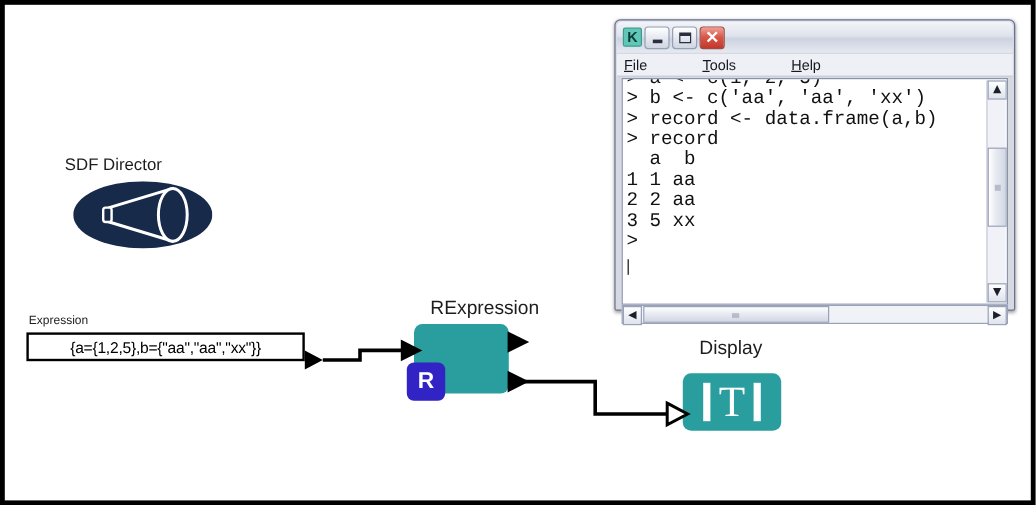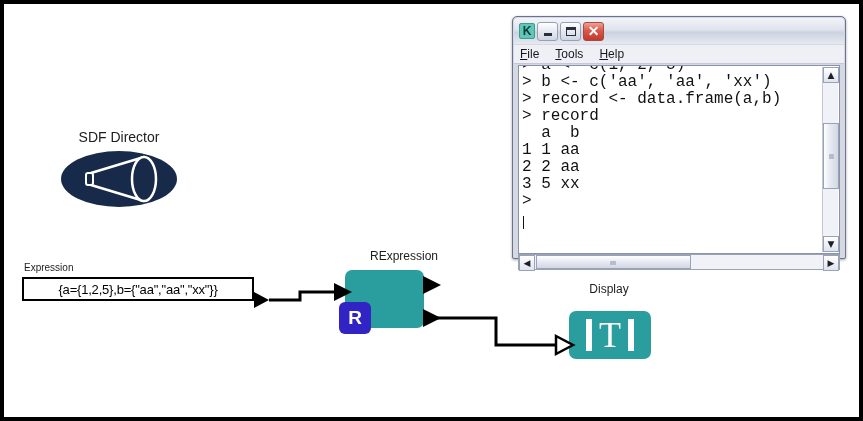--- a/index.html
+++ b/index.html
@@ -28,21 +28,20 @@
   
   #director {
     position: absolute;
     left: 50px; top: 125px;
     width: 130px; height: 80px;
   }
   #director-label {
     position: absolute;
     left: 0; top: 0;
     width: 130px;
-    text-align: center;
     font-size: 14px;
     color: #1d1d1d;
     white-space: nowrap;
   }
   #director-icon {
     position: absolute;
     left: 7px; top: 22px;
     width: 116px; height: 56px;
   }
 
@@ -71,21 +70,21 @@
     font-size: 13px;
     color: #000000;
     white-space: nowrap;
     letter-spacing: -0.2px;
   }
 
   
   .actor-label {
     position: absolute;
     text-align: center;
-    font-size: 12px;
+    font-size: 16px;
     color: #1d1d1d;
     white-space: nowrap;
   }
   .actor-body {
     position: absolute;
     background: #2a9d9f;
     border-radius: 7px;
   }
 
   #rexpression-label { left: 330px; top: 245px; width: 140px; }
@@ -220,20 +219,21 @@
 
   #menubar {
     height: 19px;
     margin: 0 1px;
     background: #eef0f5;
     border-bottom: 1px solid #c3c8d6;
     display: flex;
     align-items: center;
     padding-left: 6px;
     box-sizing: border-box;
+    gap: 30px;
   }
   .menuitem {
     font-size: 12px;
     color: #16181f;
     margin-right: 16px;
     white-space: nowrap;
   }
   .menuitem u { text-decoration: underline; }
 
   #console-wrap {

